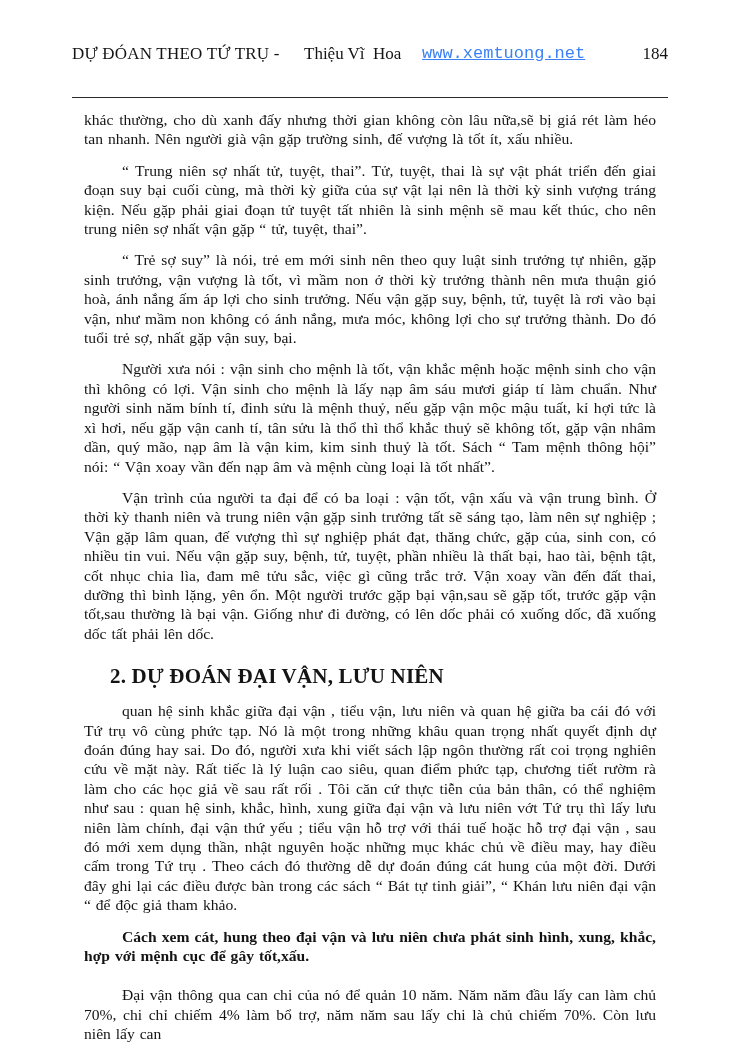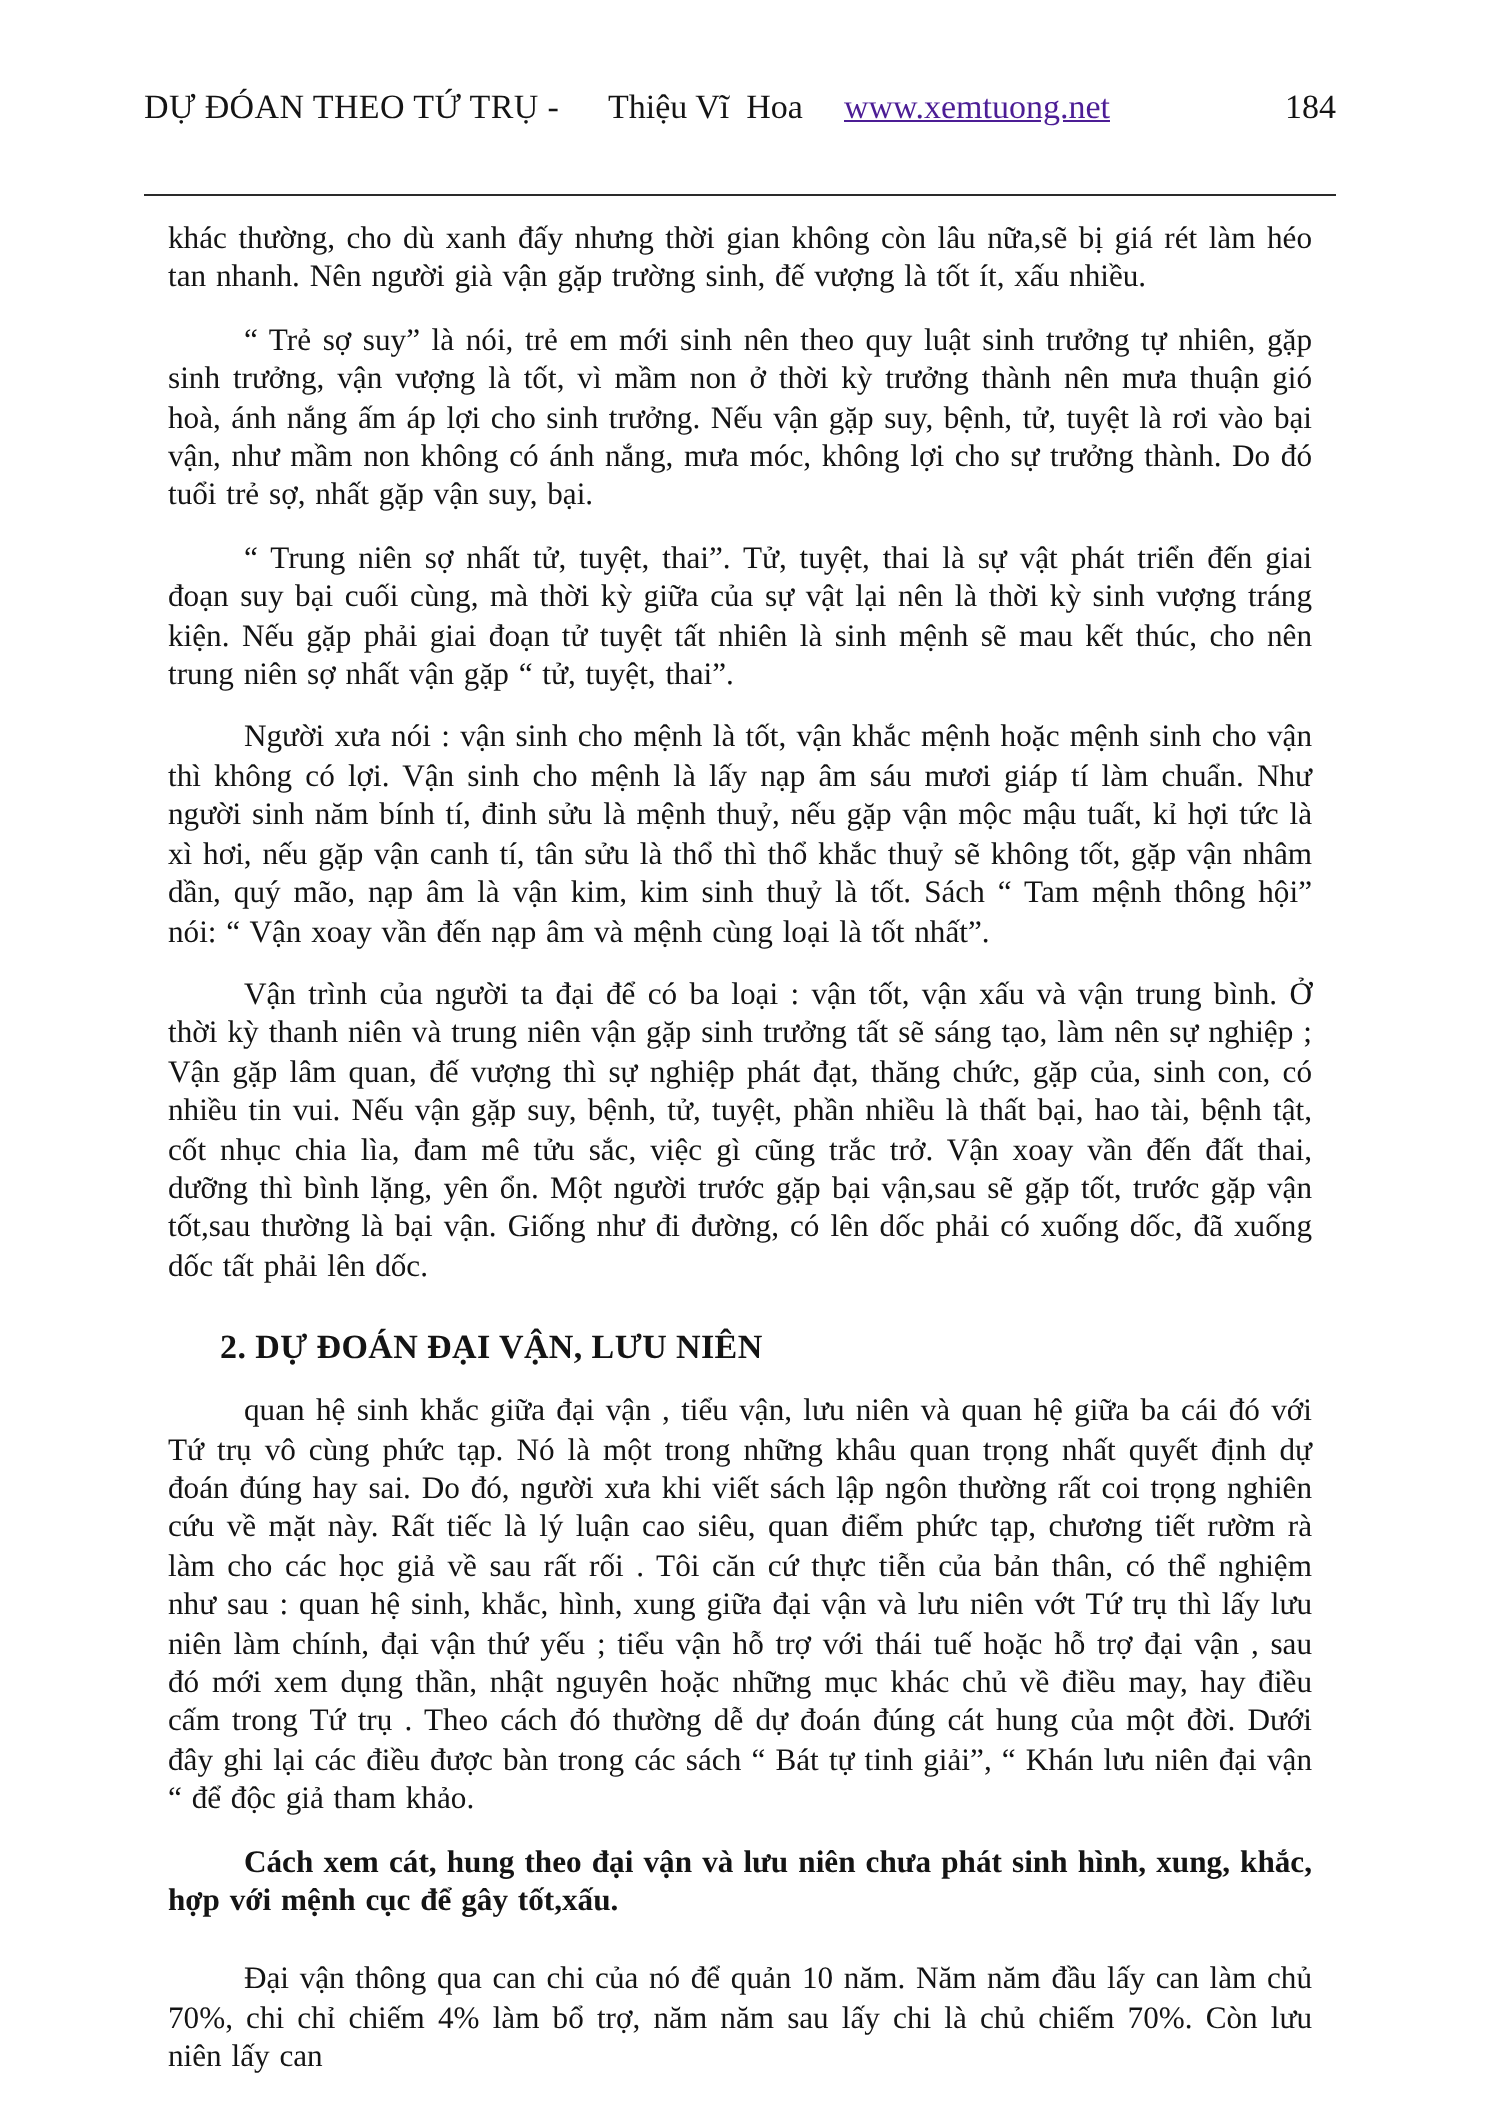--- a/index.html
+++ b/index.html
@@ -40,23 +40,24 @@
   .rh-author {
     position: absolute;
     left: 232px;
     top: 44px;
     white-space: pre;
   }
   .rh-site {
     position: absolute;
     left: 350px;
     top: 44px;
-    color: #4c1d95;
+    color: #3b82f6;
     text-decoration: underline;
     cursor: pointer;
+    font-family: Liberation Mono, monospace;
   }
   .rh-pagenum {
     position: absolute;
     right: 0;
     top: 44px;
     text-align: center;
   }
   .header-rule {
     border: none;
     border-top: 1.6px solid #2a2a2a;
@@ -77,21 +78,21 @@
   p.no-indent {
     text-indent: 0;
   }
   p.bold-para {
     font-weight: bold;
   }
   p.gap-before {
     margin-top: 20px !important;
   }
   h2.section-heading {
-    font-size: 17px;
+    font-size: 21px;
     font-weight: bold;
     margin: 21px 0 7px 38px;
     letter-spacing: 0.2px;
   }
 </style>
 </head>
 <body>
 
 <div class="page">
   <div class="content">
@@ -100,22 +101,22 @@
       <span class="rh-title">DỰ ĐÓAN THEO TỨ TRỤ -</span>
       <span class="rh-author">Thiệu Vĩ  Hoa</span>
       <span class="rh-site">www.xemtuong.net</span>
       <span class="rh-pagenum">184</span>
     </div>
 
     <hr class="header-rule">
 
     <div class="body-text">
       <p class="no-indent">khác thường, cho dù xanh đấy nhưng thời gian không còn lâu nữa,sẽ bị giá rét làm héo tan nhanh. Nên người già vận gặp trường sinh, đế vượng là tốt ít, xấu nhiều.</p>
+      <p>“ Trung niên sợ nhất tử, tuyệt, thai”. Tử, tuyệt, thai là sự vật phát triển đến giai đoạn suy bại cuối cùng, mà thời kỳ giữa của sự vật lại nên là thời kỳ sinh vượng tráng kiện. Nếu gặp phải giai đoạn tử tuyệt tất nhiên là sinh mệnh sẽ mau kết thúc, cho nên trung niên sợ nhất vận gặp “ tử, tuyệt, thai”.</p>
       <p>“ Trẻ sợ suy” là nói, trẻ em mới sinh nên theo quy luật sinh trưởng tự nhiên, gặp sinh trưởng, vận vượng là tốt, vì mầm non ở thời kỳ trưởng thành nên mưa thuận gió hoà, ánh nắng ấm áp lợi cho sinh trưởng. Nếu vận gặp suy, bệnh, tử, tuyệt là rơi vào bại vận, như mầm non không có ánh nắng, mưa móc, không lợi cho sự trưởng thành. Do đó tuổi trẻ sợ, nhất gặp vận suy, bại.</p>
-      <p>“ Trung niên sợ nhất tử, tuyệt, thai”. Tử, tuyệt, thai là sự vật phát triển đến giai đoạn suy bại cuối cùng, mà thời kỳ giữa của sự vật lại nên là thời kỳ sinh vượng tráng kiện. Nếu gặp phải giai đoạn tử tuyệt tất nhiên là sinh mệnh sẽ mau kết thúc, cho nên trung niên sợ nhất vận gặp “ tử, tuyệt, thai”.</p>
       <p>Người xưa nói : vận sinh cho mệnh là tốt, vận khắc mệnh hoặc mệnh sinh cho vận thì không có lợi. Vận sinh cho mệnh là lấy nạp âm sáu mươi giáp tí làm chuẩn. Như người sinh năm bính tí, đinh sửu là mệnh thuỷ, nếu gặp vận mộc mậu tuất, kỉ hợi tức là xì hơi, nếu gặp vận canh tí, tân sửu là thổ thì thổ khắc thuỷ sẽ không tốt, gặp vận nhâm dần, quý mão, nạp âm là vận kim, kim sinh thuỷ là tốt. Sách “  Tam mệnh thông hội” nói: “ Vận xoay vần đến nạp âm và mệnh cùng loại là tốt nhất”.</p>
       <p>Vận trình của người ta đại để có ba loại : vận tốt, vận xấu và vận trung bình. Ở thời kỳ thanh niên và trung niên vận gặp sinh trưởng tất sẽ sáng tạo, làm nên sự nghiệp ;  Vận gặp lâm quan, đế vượng thì sự nghiệp phát đạt, thăng chức, gặp của, sinh con, có nhiều tin vui. Nếu vận gặp suy, bệnh, tử, tuyệt, phần nhiều là thất bại, hao tài, bệnh tật, cốt nhục chia lìa, đam mê tửu sắc, việc gì cũng trắc trở. Vận xoay vần đến đất thai, dưỡng thì bình lặng, yên ổn. Một người trước gặp bại vận,sau sẽ gặp tốt, trước gặp vận tốt,sau thường là bại vận. Giống như đi đường, có lên dốc phải có xuống dốc, đã xuống dốc tất phải lên dốc.</p>
 
       <h2 class="section-heading">2. DỰ ĐOÁN ĐẠI VẬN, LƯU NIÊN</h2>
 
       <p>quan hệ sinh khắc giữa đại vận , tiểu vận, lưu niên và quan hệ giữa ba cái đó với Tứ trụ vô cùng phức tạp. Nó là một trong những khâu quan trọng nhất quyết định dự đoán đúng hay sai. Do đó, người xưa khi viết sách lập ngôn thường rất coi trọng nghiên cứu về mặt này. Rất tiếc là lý luận cao siêu, quan điểm phức tạp, chương tiết rườm rà làm cho các học giả về sau rất rối . Tôi căn cứ thực tiễn của bản thân, có thể nghiệm như sau : quan hệ sinh, khắc, hình, xung giữa đại vận và lưu niên vớt Tứ trụ thì lấy lưu niên làm chính, đại vận thứ yếu ; tiểu vận hỗ trợ với thái tuế hoặc hỗ trợ  đại vận , sau đó mới xem dụng thần, nhật nguyên hoặc những mục khác chủ về điều may, hay điều cấm trong Tứ trụ . Theo cách đó thường dễ dự đoán đúng cát hung của một đời. Dưới đây ghi lại các điều được bàn trong các sách “ Bát tự tinh giải”, “ Khán  lưu niên đại vận “ để độc giả tham khảo.</p>
       <p class="bold-para">Cách xem cát, hung theo đại vận  và lưu niên chưa phát sinh hình, xung, khắc, hợp với mệnh cục để gây tốt,xấu.</p>
       <p class="gap-before">Đại vận thông qua can chi của nó để quản 10 năm. Năm năm đầu lấy can làm chủ 70%, chi chỉ chiếm 4% làm bổ trợ, năm năm sau lấy chi là chủ chiếm 70%. Còn lưu niên lấy can</p>
     </div>
 

